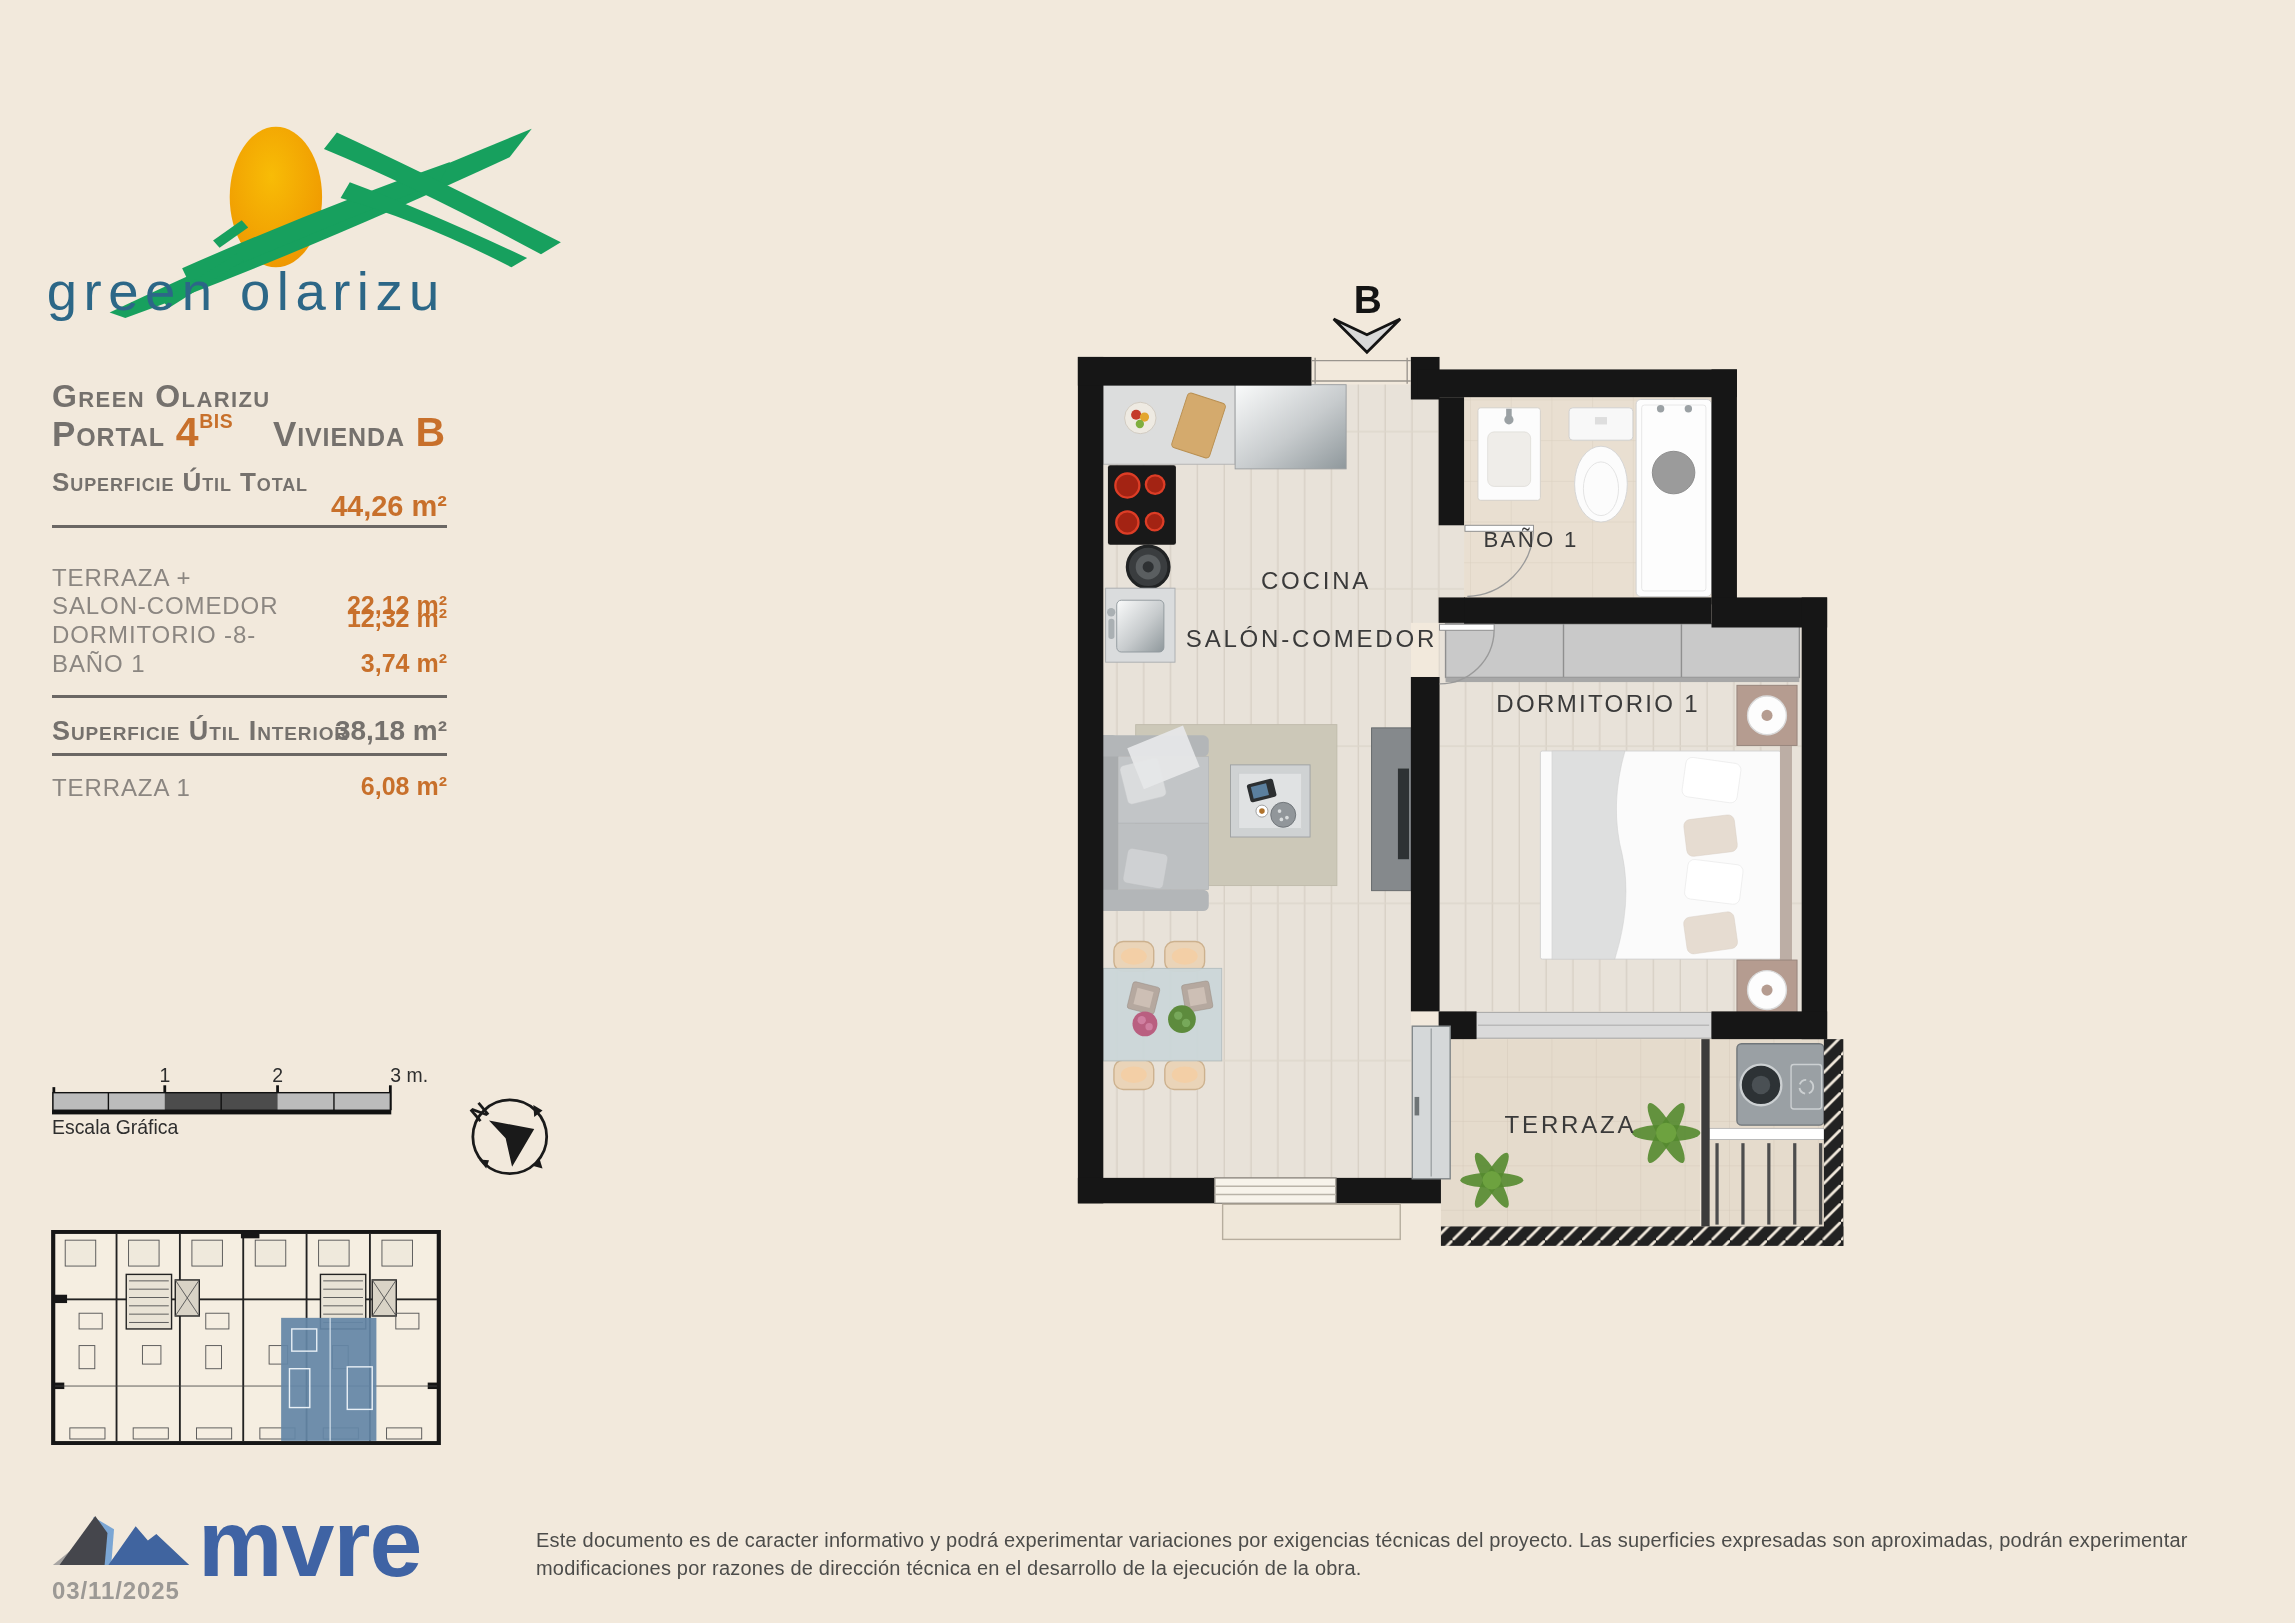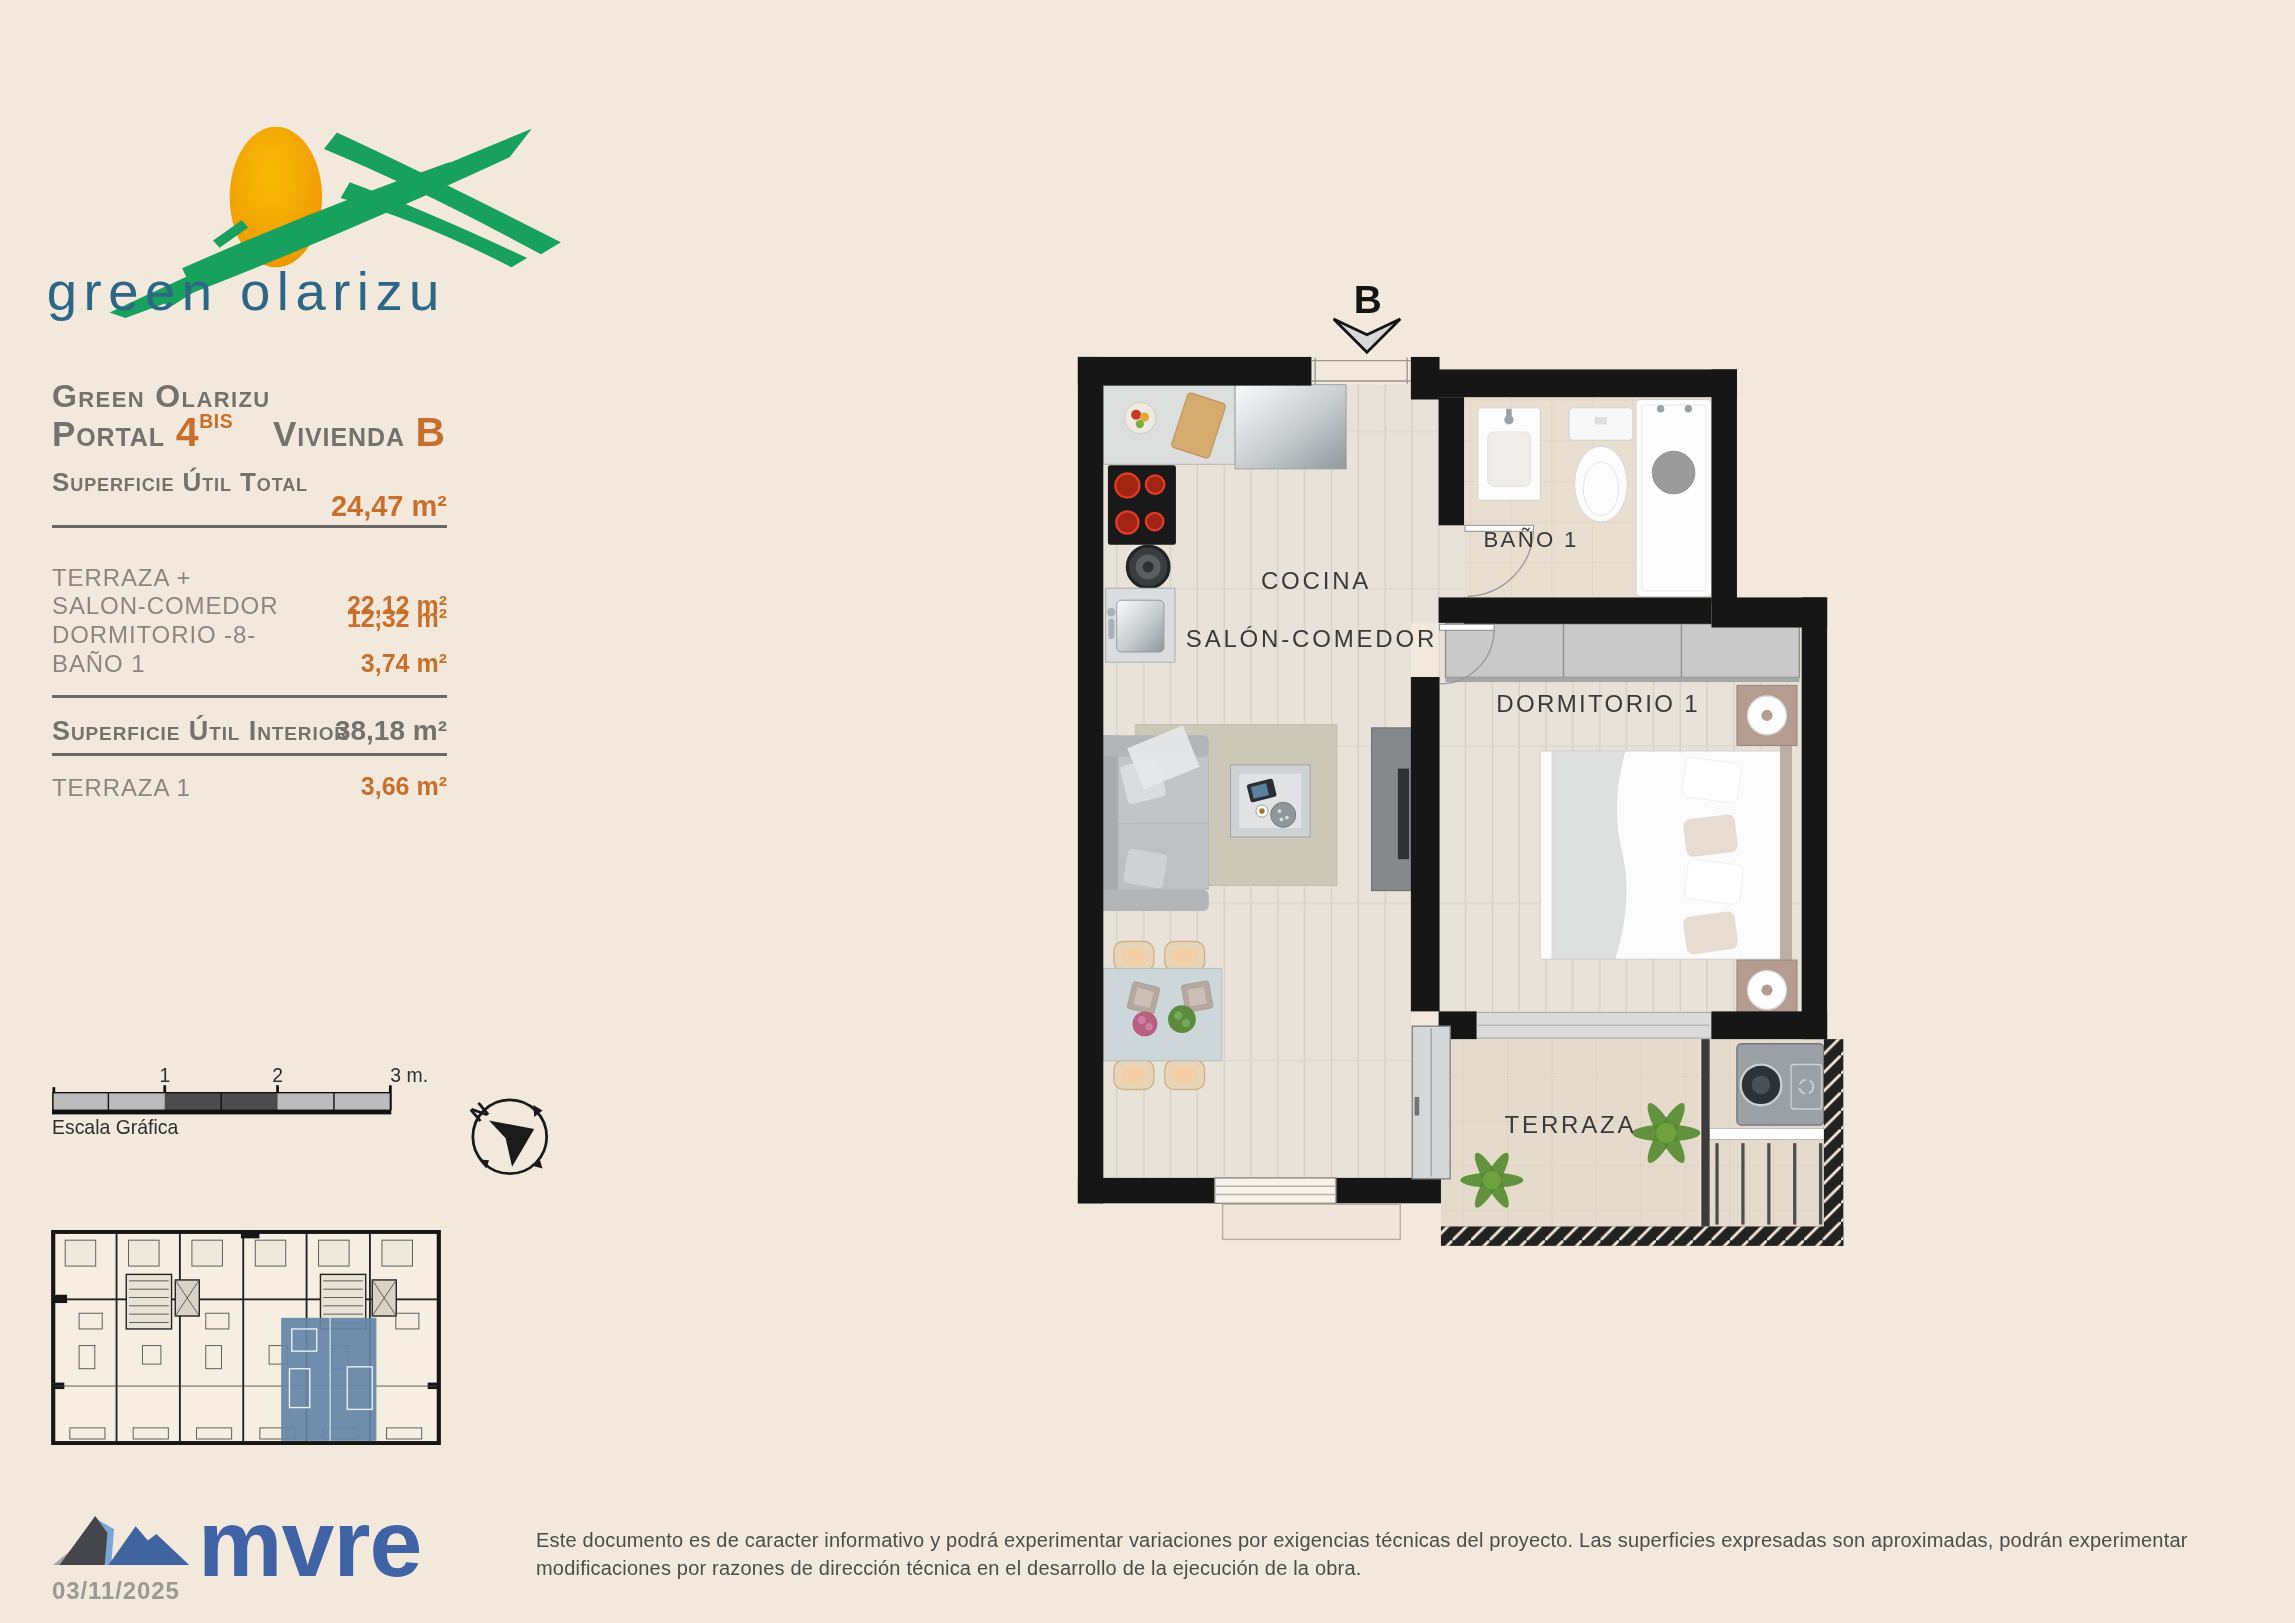--- a/index.html
+++ b/index.html
@@ -64,38 +64,38 @@
 
 <div class="panel-line title2" style="top:409px;">
   <span class="sc gray">Portal</span>
   <span class="num orange">4</span><sup class="orange">BIS</sup>
   <span style="display:inline-block;width:18.5px;"></span>
   <span class="sc gray">Vivienda</span>
   <span class="num orange">B</span>
 </div>
 
 <div class="panel-line sut-label sc gray" style="top:467px;">Superficie Útil Total</div>
-<div class="val-right sut-value orange" style="top:490px;">24,47 m²</div>
+<div class="val-right sut-value orange" style="top:490px;">44,26 m²</div>
 <div class="rule" style="top:525px;"></div>
 
 <div class="panel-line row-label lgray" style="top:564px;">TERRAZA +</div>
 <div class="panel-line row-label lgray" style="top:592px;">SALON-COMEDOR</div>
 <div class="val-right row-value orange" style="top:591px;">22,12 m²</div>
 <div class="panel-line row-label lgray" style="top:621px;">DORMITORIO -8-</div>
 <div class="val-right row-value orange" style="top:604px;">12,32 m²</div>
 <div class="panel-line row-label lgray" style="top:650px;">BAÑO 1</div>
 <div class="val-right row-value orange" style="top:649px;">3,74 m²</div>
 
 <div class="rule" style="top:695px;"></div>
 <div class="panel-line int-label sc gray" style="top:716px;">Superficie Útil Interior</div>
 <div class="val-right int-value gray" style="top:715px;">38,18 m²</div>
 <div class="rule" style="top:753px;"></div>
 
 <div class="panel-line row-label lgray" style="top:774px;">TERRAZA 1</div>
-<div class="val-right row-value orange" style="top:772px;">3,66 m²</div>
+<div class="val-right row-value orange" style="top:772px;">6,08 m²</div>
 
 <svg class="abs" style="left:52px;top:1064px;" width="416" height="74" viewBox="0 0 900 160">
   <text x="244" y="38" font-size="42" fill="#2e2e2e" text-anchor="middle">1</text>
   <text x="488" y="38" font-size="42" fill="#2e2e2e" text-anchor="middle">2</text>
   <text x="732" y="38" font-size="42" fill="#2e2e2e" text-anchor="start">3 m.</text>
   <g stroke="#111" stroke-width="6">
     <line x1="4" y1="50" x2="4" y2="108"></line>
     <line x1="244" y1="46" x2="244" y2="100"></line>
     <line x1="488" y1="46" x2="488" y2="100"></line>
     <line x1="732" y1="46" x2="732" y2="100"></line>

